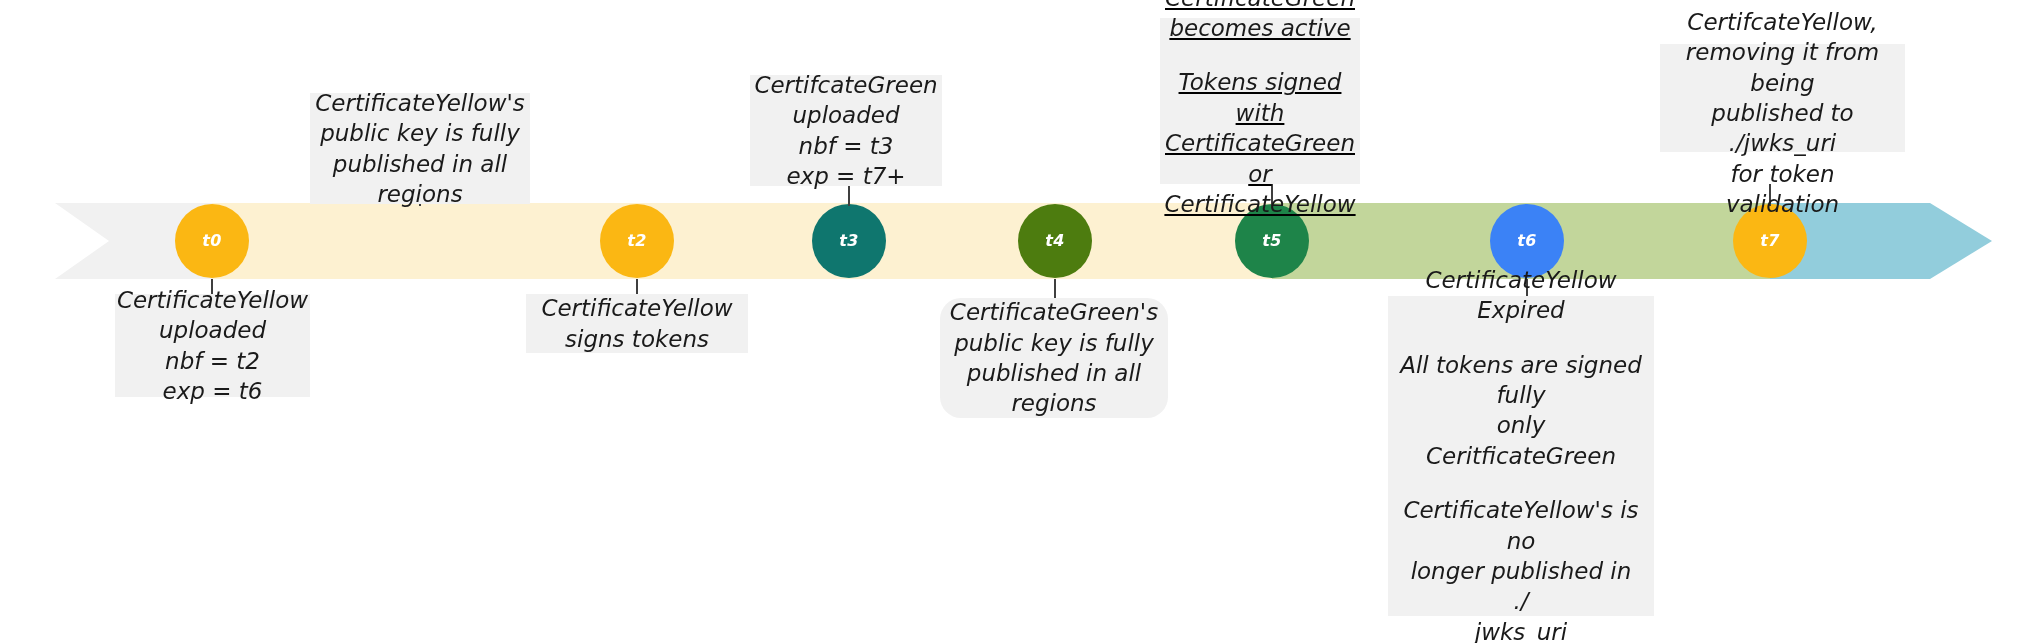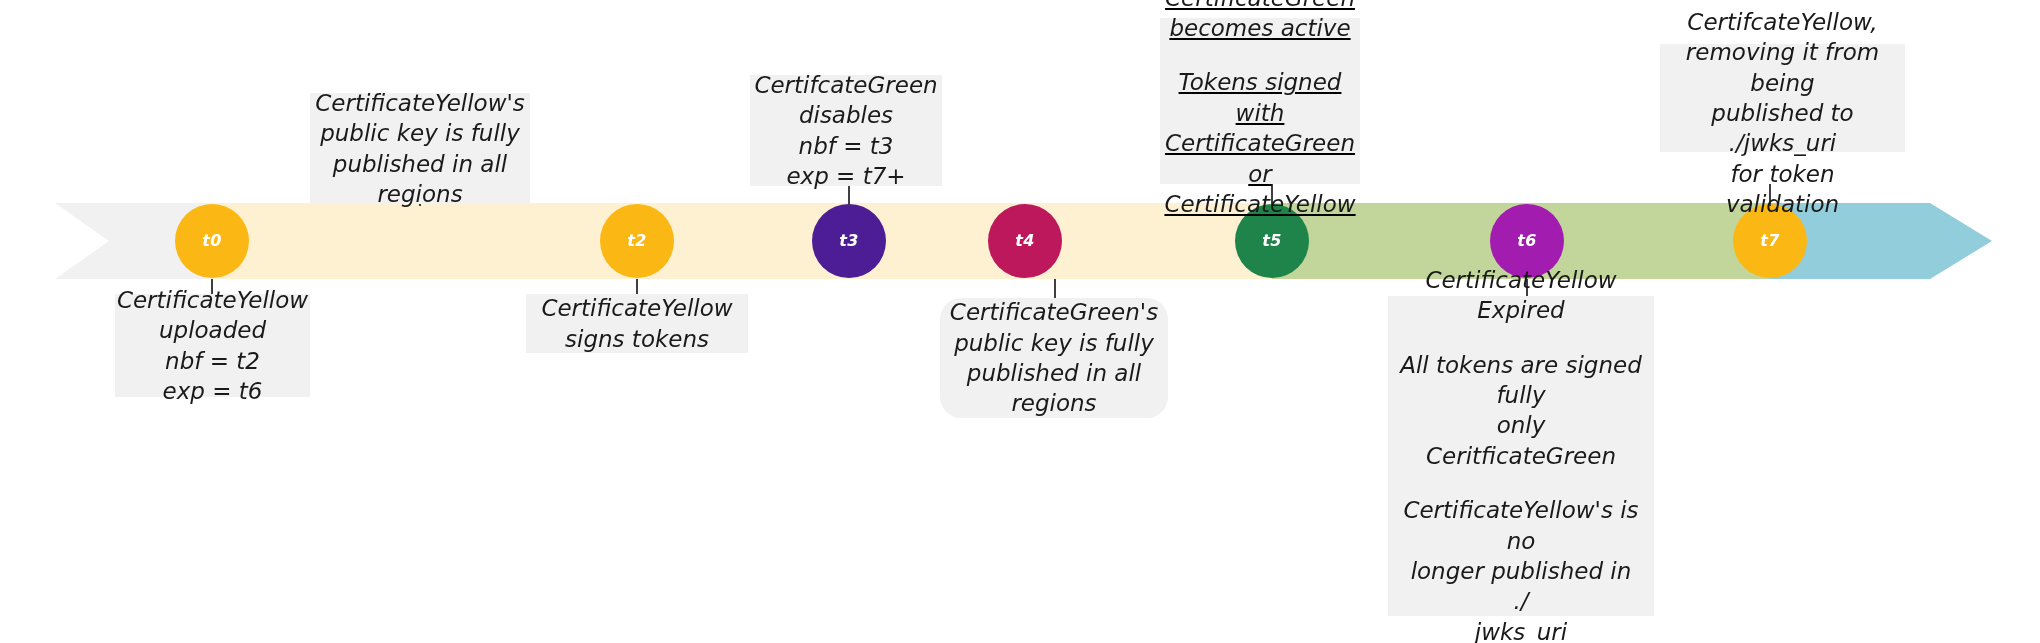--- a/index.html
+++ b/index.html
@@ -158,32 +158,32 @@
 
   <div class="node" style="left:600px; background:#fbb713;">
     <span class="node-label">t2</span>
   </div>
   <div class="stem" style="left:636px; top:279px; height:18px;"></div>
   <div class="callout" style="left:526px; top:294px; width:222px; height:59px;">
     <p>CertificateYellow
 signs tokens</p>
   </div>
 
-  <div class="node" style="left:812px; background:#4c1d95;">
+  <div class="node" style="left:812px; background:#0f766e;">
     <span class="node-label">t3</span>
   </div>
   <div class="stem" style="left:848px; top:186px; height:20px;"></div>
   <div class="callout" style="left:750px; top:75px; width:192px; height:111px;">
     <p>CertifcateGreen
-disables
+uploaded
 nbf = t3
 exp = t7+</p>
   </div>
 
-  <div class="node" style="left:988px; background:#be185d;">
+  <div class="node" style="left:1018px; background:#4d7c0f;">
     <span class="node-label">t4</span>
   </div>
   <div class="stem" style="left:1054px; top:279px; height:22px;"></div>
   <div class="callout" style="left:940px; top:298px; width:228px; height:120px;border-radius:21px;">
     <p>CertificateGreen's
 public key is fully
 published in all
 regions</p>
   </div>
 
@@ -192,21 +192,21 @@
   </div>
   <div class="stem" style="left:1271px; top:184px; height:22px;"></div>
   <div class="callout" style="left:1160px; top:18px; width:200px; height:166px;text-decoration:underline;">
     <p>CertificateGreen
 becomes active</p>
     <p>Tokens signed with
 CertificateGreen or
 CertificateYellow</p>
   </div>
 
-  <div class="node" style="left:1490px; background:#a21caf;">
+  <div class="node" style="left:1490px; background:#3b82f6;">
     <span class="node-label">t6</span>
   </div>
   <div class="stem" style="left:1526px; top:279px; height:17px;"></div>
   <div class="callout" style="left:1388px; top:296px; width:266px; height:320px;">
     <p>CertificateYellow
 Expired</p>
     <p>All tokens are signed fully
 only CeritficateGreen</p>
     <p>CertificateYellow's is no
 longer published in ./

